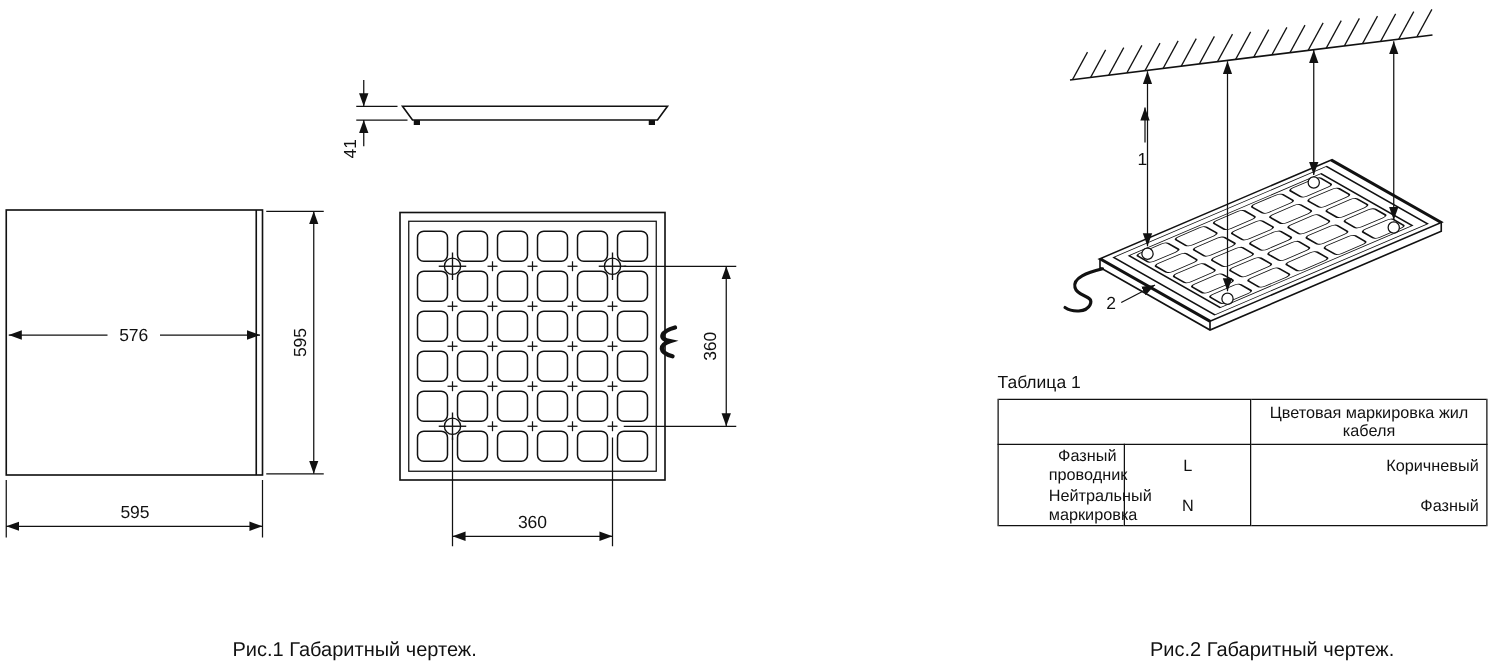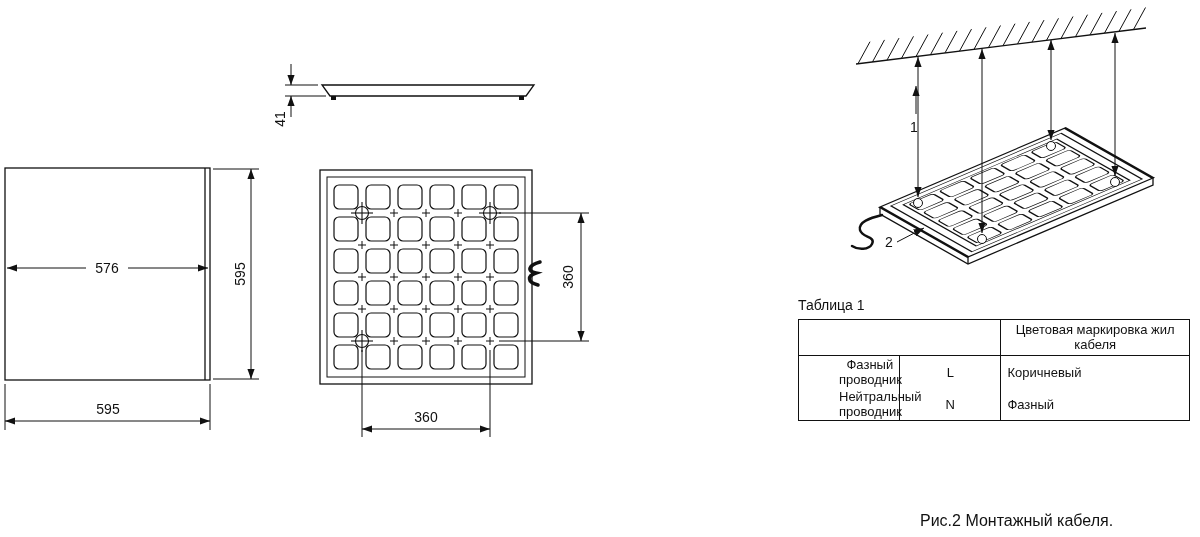--- a/index.html
+++ b/index.html
@@ -15,21 +15,21 @@
   .thin { stroke:#111; stroke-width:1;   fill:none; }
   .dim  { stroke:#111; stroke-width:1;   fill:none; }
   .caption { position:absolute; font-size:16px; color:#111; white-space:nowrap; }
   .table-block { position:absolute; left:798px; top:297px; width:324px; }
   .table-title { font-size:14px; margin-bottom:6px; }
   table.gtable { border-collapse:collapse; width:392px; border:1.5px solid #111; table-layout:fixed; }
   table.gtable td { border-left:1px solid #111; border-right:1px solid #111; font-size:13px; padding:1px 6px; vertical-align:middle;margin-top:28px; }
   table.gtable tr.hdr td { border-bottom:1px solid #111; height:36px; text-align:center; line-height:1.15; }
   table.gtable .c1 { width:190px; text-align:right;padding-left:40px; }
   table.gtable .c2 { width:25px;  text-align:center; padding:1px 2px; }
-  table.gtable .c3 { width:177px; text-align:left; }
+  table.gtable .c3 { width:177px; text-align:right; }
 </style>
 </head>
 <body>
 
 <div class="canvas">
 
   <svg class="draw" width="1200" height="537" viewBox="0 0 1200 537">
     <defs>
       <marker id="arw" viewBox="0 0 10 8" markerWidth="11" markerHeight="9" refX="9.5" refY="4" orient="auto-start-reverse">
         <path d="M0,0.6 L9.5,4 L0,7.4 Z" fill="#111"></path>
@@ -280,22 +280,23 @@
           <tr class="hdr">
         <td class="c1" colspan="2"></td>
         <td class="c3">Цветовая маркировка жил кабеля</td>
       </tr>
       <tr>
         <td class="c1">Фазный проводник</td>
         <td class="c2">L</td>
         <td class="c3">Коричневый</td>
       </tr>
       <tr>
-        <td class="c1">Нейтральный проводник</td>
+        <td class="c1">Нейтральный маркировка</td>
         <td class="c2">N</td>
         <td class="c3">Фазный</td>
       </tr>
     </tbody>
       </table>
   </div>
 
-  <div class="caption" style="left:920px; top:512px;">Рис.2 Монтажный кабеля.</div>
+  <div class="caption" style="left:186px; top:512px;">Рис.1 Габаритный чертеж.</div>
+  <div class="caption" style="left:920px; top:512px;">Рис.2 Габаритный чертеж.</div>
 </div>
 
 </body></html>

